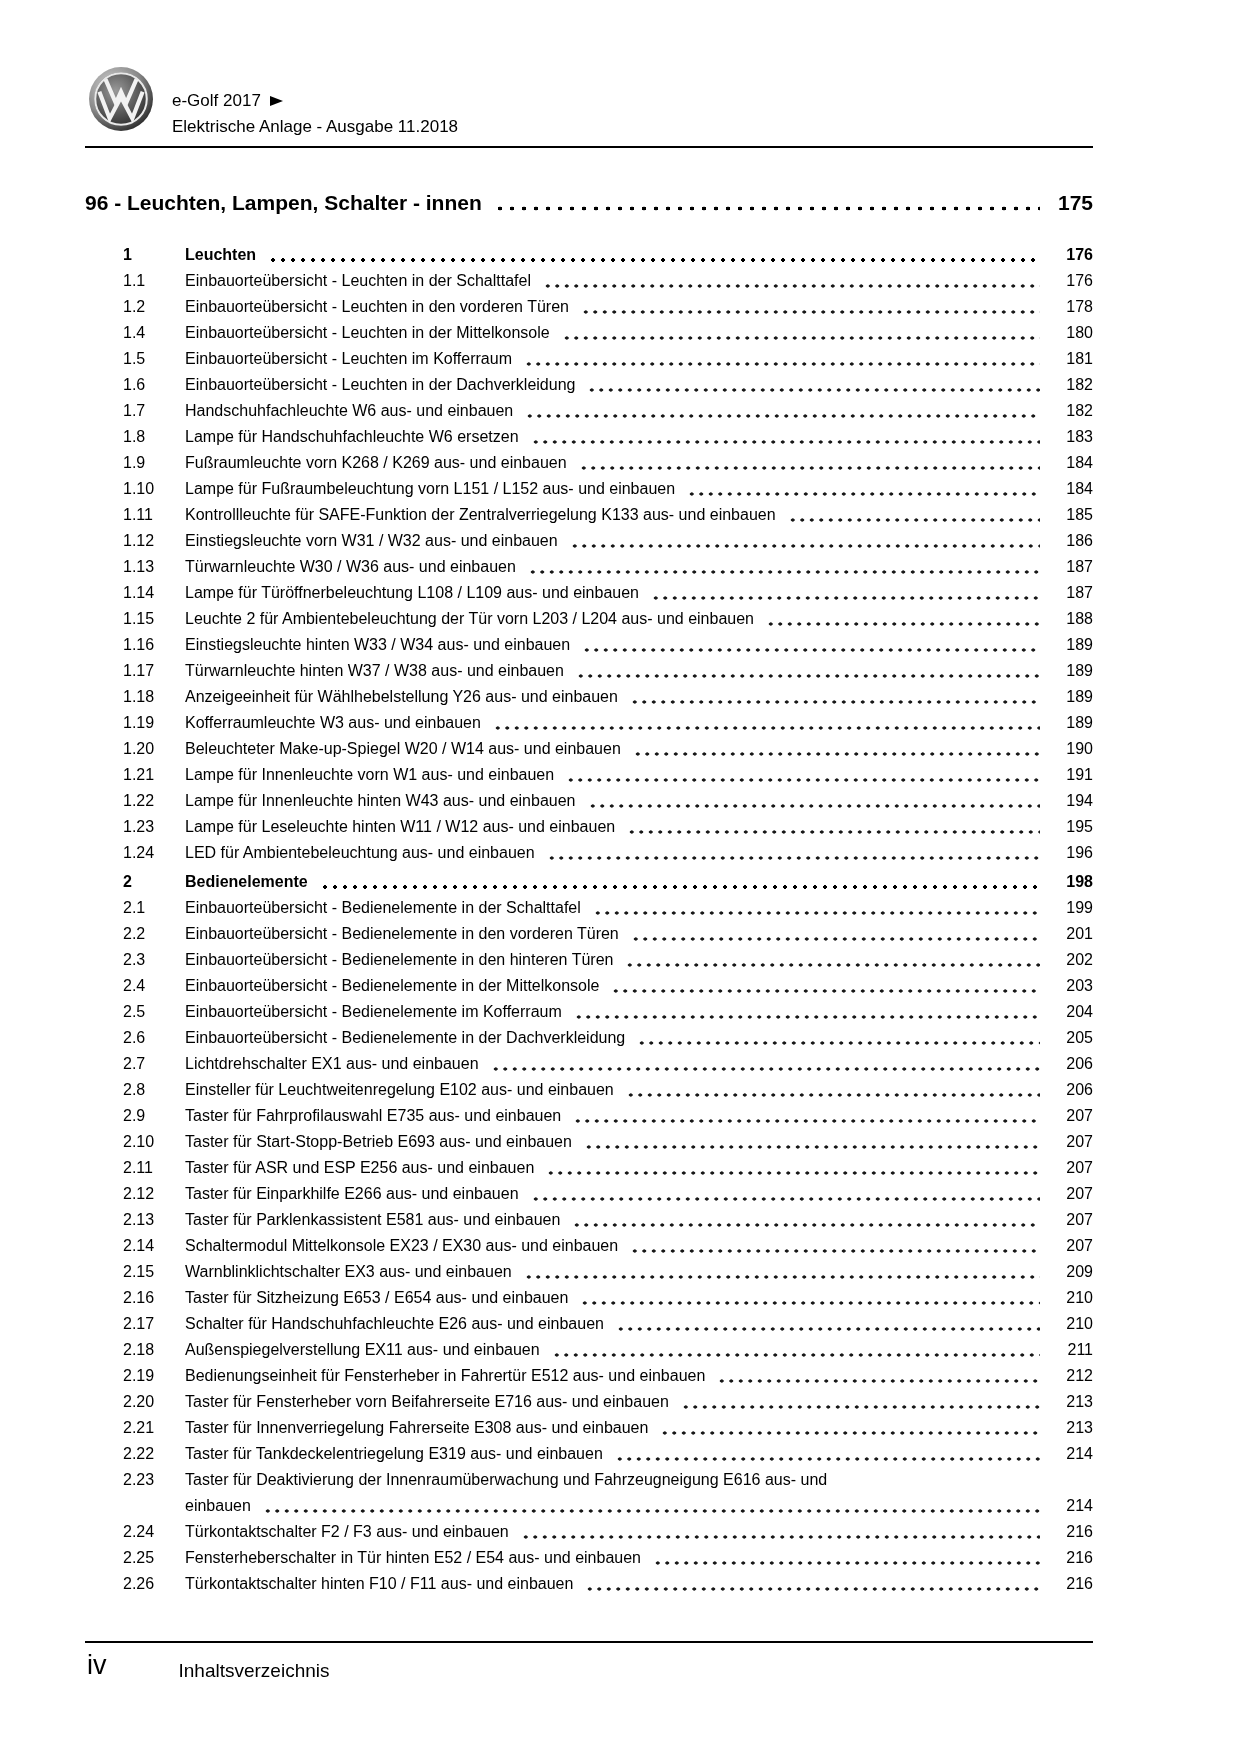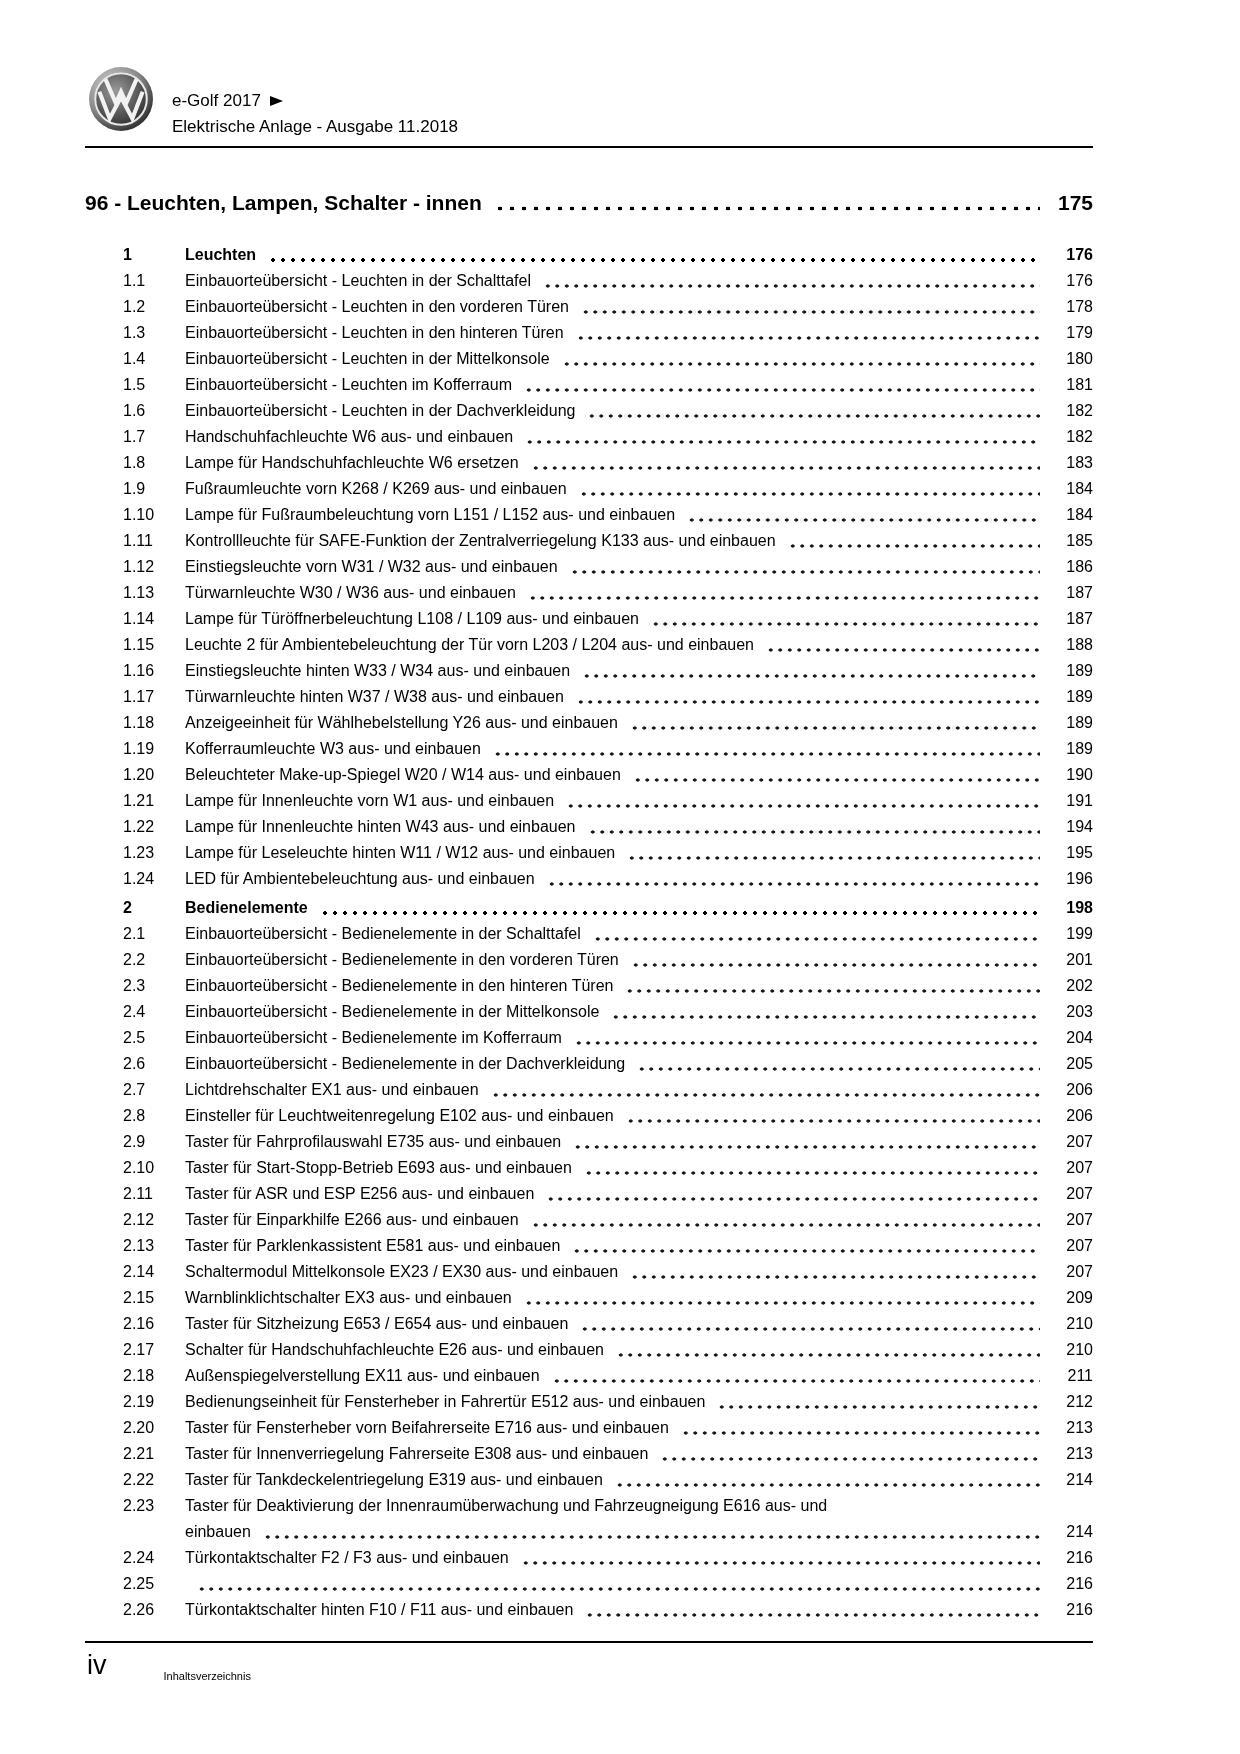--- a/index.html
+++ b/index.html
@@ -30,21 +30,21 @@
   .section-row .leader{background-image:radial-gradient(circle,#000 1.7px,transparent 1.9px);
     background-size:10px 6px;}
   .pg{flex:0 0 44px;text-align:right;}
   .wrap-item .line1{display:flex;align-items:center;}
   .wrap-item .line2{display:flex;align-items:flex-end;padding-left:62px;}
 
   
   .footer-rule{position:absolute;top:1641px;left:85px;width:1008px;height:2px;background:#000;}
   .footer{position:absolute;top:1648px;left:87px;display:flex;align-items:flex-end;gap:44px;}
   .footer-roman{font-size:27px;line-height:34px;}
-  .footer-label{font-size:11px;margin-left:13px;}
+  .footer-label{font-size:19px;margin-left:28px;}
 </style>
 </head>
 <body>
 
 <div class="page">
 
   <svg class="logo" viewBox="0 0 64 64">
     <defs>
       <radialGradient id="gOuter" cx="35%" cy="30%" r="75%">
         <stop offset="0%" stop-color="#cfcfcf"></stop>
@@ -92,26 +92,20 @@
           <span class="leader"></span>
           <span class="pg">176</span>
         </div>
         <div class="row item-row">
           <span class="num">1.2</span>
           <span class="title">Einbauorteübersicht - Leuchten in den vorderen Türen</span>
           <span class="leader"></span>
           <span class="pg">178</span>
         </div>
         <div class="row item-row">
-          <span class="num">1.3</span>
-          <span class="title">Einbauorteübersicht - Leuchten in den hinteren Türen</span>
-          <span class="leader"></span>
-          <span class="pg">179</span>
-        </div>
-        <div class="row item-row">
           <span class="num">1.4</span>
           <span class="title">Einbauorteübersicht - Leuchten in der Mittelkonsole</span>
           <span class="leader"></span>
           <span class="pg">180</span>
         </div>
         <div class="row item-row">
           <span class="num">1.5</span>
           <span class="title">Einbauorteübersicht - Leuchten im Kofferraum</span>
           <span class="leader"></span>
           <span class="pg">181</span>
@@ -380,20 +374,21 @@
           </div>
         </div>
         <div class="row item-row">
           <span class="num">2.24</span>
           <span class="title">Türkontaktschalter F2 / F3 aus- und einbauen</span>
           <span class="leader"></span>
           <span class="pg">216</span>
         </div>
         <div class="row item-row">
           <span class="num">2.25</span>
+          <span class="title">Fensterheberschalter in Tür hinten E52 / E54 aus- und einbauen</span>
           <span class="leader"></span>
           <span class="pg">216</span>
         </div>
         <div class="row item-row">
           <span class="num">2.26</span>
           <span class="title">Türkontaktschalter hinten F10 / F11 aus- und einbauen</span>
           <span class="leader"></span>
           <span class="pg">216</span>
         </div>
       </div>

